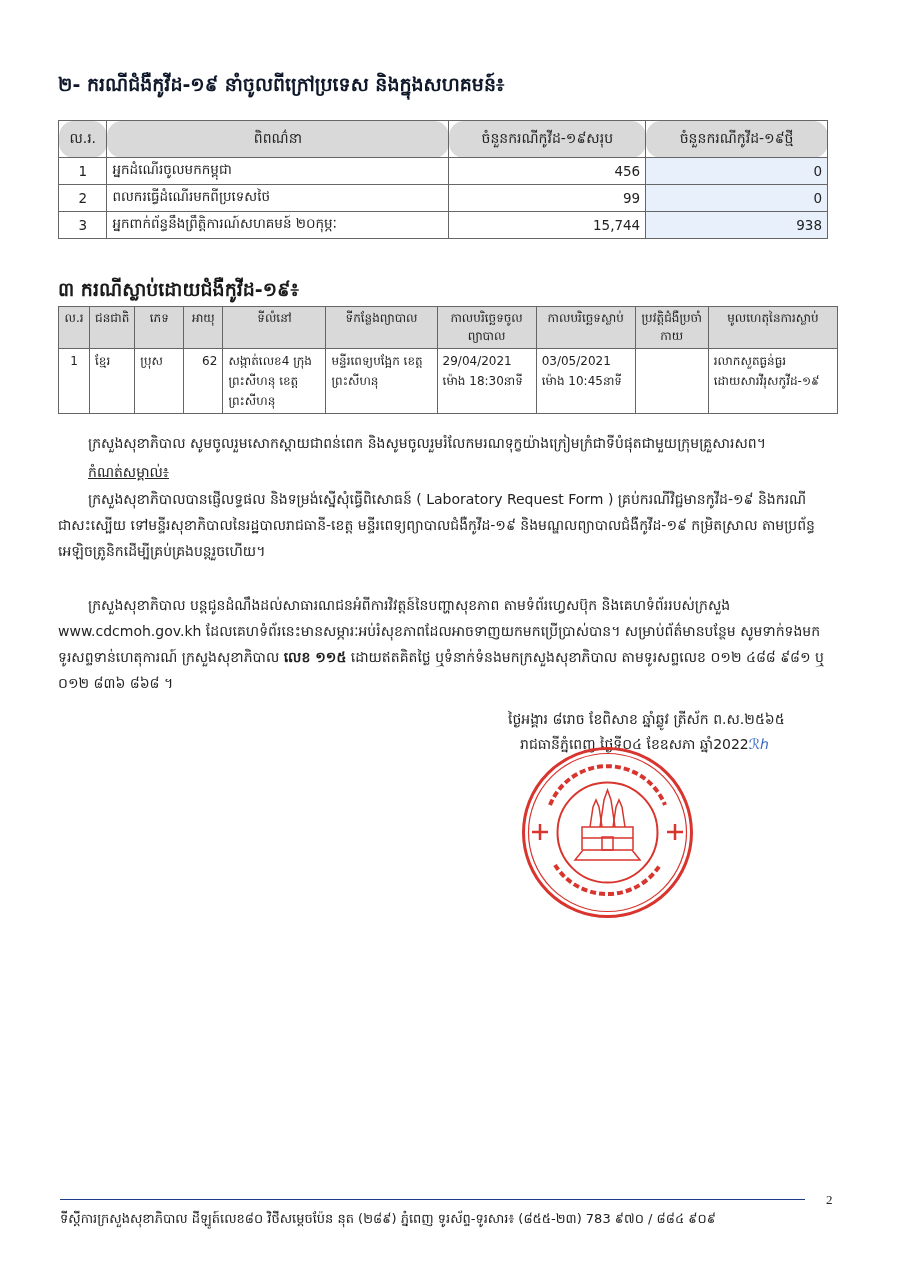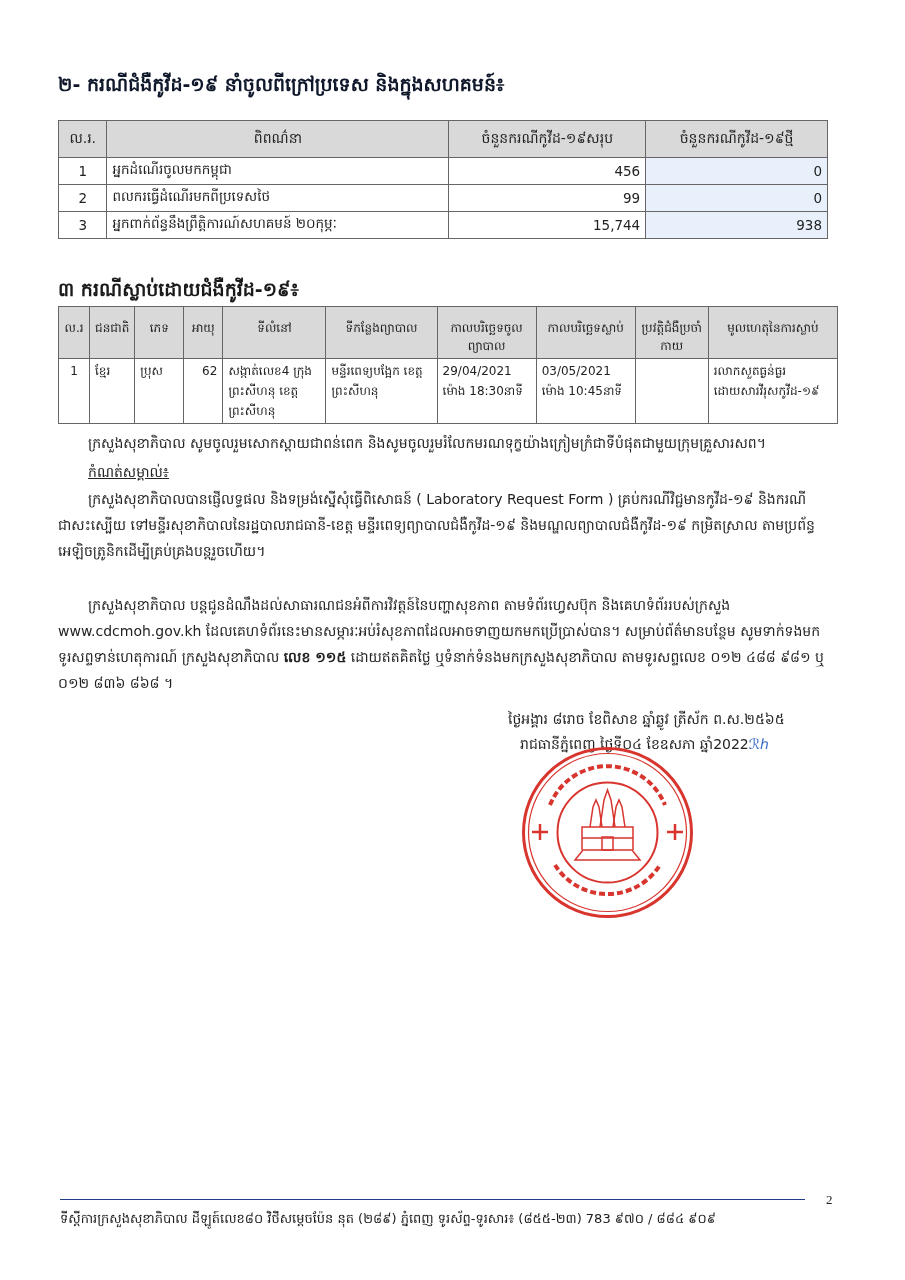--- a/index.html
+++ b/index.html
@@ -4,28 +4,28 @@
 <style>
   html, body { margin:0; padding:0; background:#fff; }
   body { width:905px; height:1280px; position:relative; overflow:hidden;
          font-family:"DejaVu Sans", sans-serif; color:#222; }
   .h2 { position:absolute; left:58px; top:72px; font-size:19px; font-weight:bold; color:#0f172a; }
   .h3 { position:absolute; left:58px; top:277px; font-size:19px; font-weight:bold; color:#1a1a1a; }
   table { border-collapse:collapse; position:absolute; }
   td, th { border:1px solid #666; font-size:13px; padding:2px 5px; }
   th { background:#d9d9d9; font-weight:normal; }
   #t1 { left:58px; top:120px; width:770px; }
-  #t1 th { height:32px; font-size:14px; }
+  #t1 th { height:32px; font-size:14px;border-radius:15px; }
   #t1 td { height:22px; font-size:13.5px; }
   #t1 .num { text-align:right; }
   #t1 .new { background:#e8f1fb; }
   #t1 .center { text-align:center; }
   #t1 .total { text-decoration:underline; font-weight:bold; }
   #t2 { left:58px; top:306px; width:780px; }
-  #t2 th { height:36px; font-size:12px; vertical-align:top; padding-top:13px; }
+  #t2 th { height:36px; font-size:12px; vertical-align:top; padding-top:3px; }
   #t2 td { font-size:12px; vertical-align:top; height:60px; line-height:20px; }
   .para { position:absolute; left:88px; width:745px; font-size:14px; line-height:26px; color:#222; }
   .indent { text-indent:30px; }
   .sign { position:absolute; left:508px; font-size:14px; color:#222;text-align:right; }
   .stamp { position:absolute; left:520px; top:745px; width:175px; height:175px; }
   .footer-line { position:absolute; left:60px; top:1199px; width:745px; height:1px; background:#1f3c88; }
   .footer { position:absolute; left:60px; top:1210px; font-size:13px; color:#1a1a1a; }
   .pageno { position:absolute; left:826px; top:1192px; font-family:"Liberation Serif", serif; font-size:13px; }
   .sig { color:#3566c6; font-style:italic; }
 </style>

